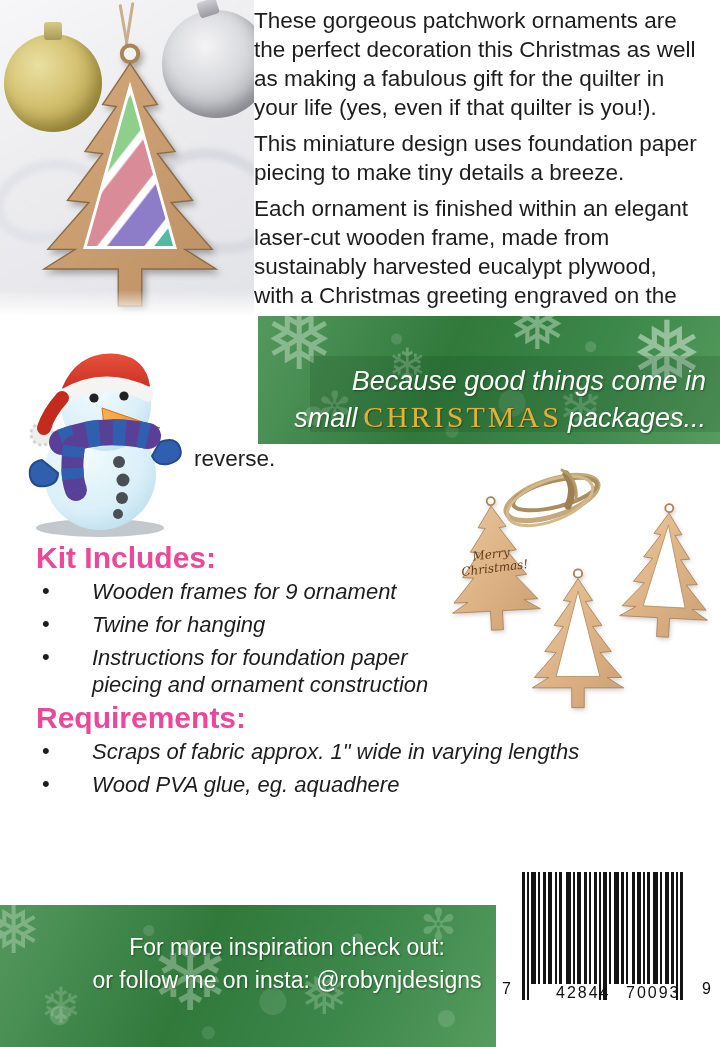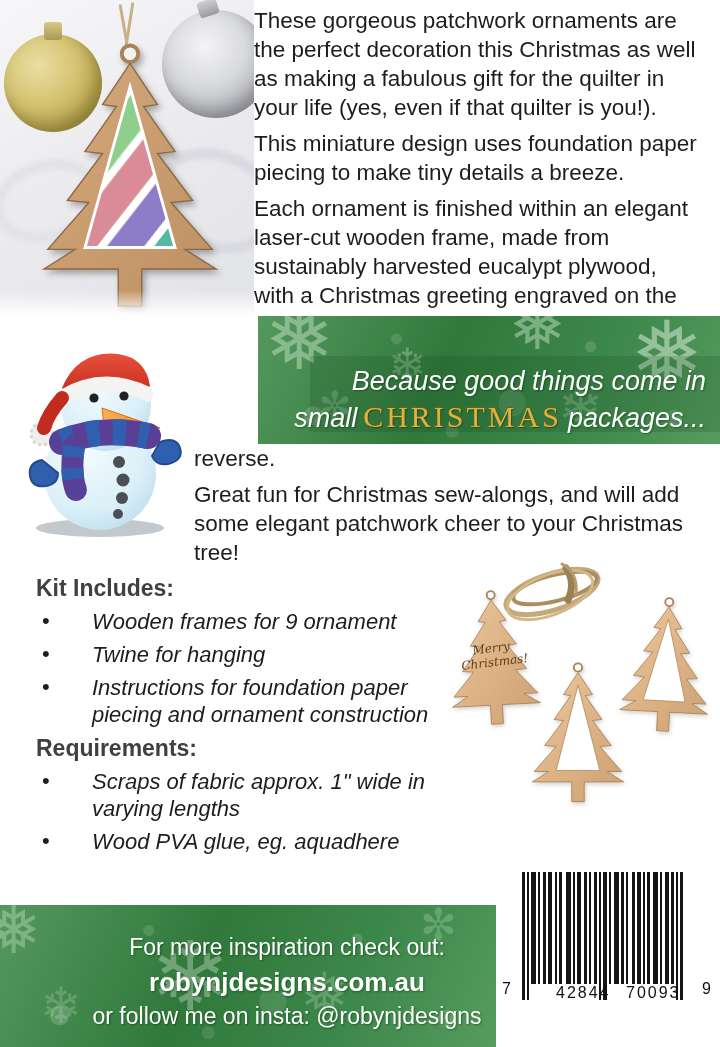--- a/index.html
+++ b/index.html
@@ -72,21 +72,21 @@
   .para-wrap .para{margin-left:0;margin-right:0;}
   
   .snowman-float{float:left;width:160px;height:198px;margin:26px 12px 4px -14px;}
   
   .frames-photo{float:right;width:272px;height:238px;margin:-4px 4px 0 6px;position:relative;}
   .frame-tree{position:absolute;filter:drop-shadow(1px 2px 2px rgba(80,60,30,.25));}
   .ft-engraved{left:0;top:18px;}
   .ft-right{left:172px;top:20px;}
   .ft-bottom{left:82px;top:90px;}
   .twine-svg{position:absolute;left:48px;top:-16px;}
-  h2.sec-heading{clear:left;font-size:23px;line-height:28px;margin:6px 18px 6px 36px;color:#404040;}
+  h2.sec-heading{clear:left;font-size:30px;line-height:28px;margin:6px 18px 6px 36px;color:#ec4899;}
   ul.bullets{list-style:none;margin:0 18px 2px 36px;padding:0;}
   ul.bullets li{
     position:relative;padding-left:56px;font-style:italic;font-size:22px;line-height:27px;
     margin-bottom:6px;white-space:pre-line;
   }
   ul.bullets li::before{content:"•";position:absolute;left:6px;top:-1px;font-style:normal;}
   
   .banner-bottom{position:absolute;left:0;top:905px;width:496px;height:142px;
     padding:8px;box-sizing:border-box;}
   .banner-bottom .s1{left:-14px;top:-8px;font-size:66px;opacity:.8;}
@@ -216,21 +216,20 @@
         <path d="M52,104 q-4,28 2,44" stroke="#2f5fae" stroke-width="22" fill="none" stroke-dasharray="11 11"></path>
         <g fill="#4a4f55">
           <circle cx="97" cy="120" r="6"></circle>
             <circle cx="101" cy="138" r="6.5"></circle>
           <circle cx="100" cy="156" r="6"></circle>
             <circle cx="96" cy="172" r="5"></circle>
         </g>
       </svg>
     </div>
     <p class="para">Each ornament is finished within an elegant laser-cut wooden frame, made from sustainably harvested eucalypt plywood, with a Christmas greeting engraved on the reverse.</p>
-    <p class="para">Great fun for Christmas sew-alongs, and will add some elegant patchwork cheer to your Christmas tree!</p>
   </div>
 
   <div class="frames-photo">
     <svg class="twine-svg" width="130" height="72" viewBox="0 0 130 72">
       <g fill="none" stroke-linecap="round">
         <ellipse cx="60" cy="38" rx="48" ry="18" stroke="#c4a97c" stroke-width="5" transform="rotate(-18 60 38)"></ellipse>
         <ellipse cx="63" cy="34" rx="43" ry="13" stroke="#ab8d5f" stroke-width="4" transform="rotate(-14 63 34)"></ellipse>
         <ellipse cx="58" cy="41" rx="45" ry="20" stroke="#d3b88a" stroke-width="3" transform="rotate(-21 58 41)"></ellipse>
         <path d="M74,14 q10,14 2,32" stroke="#9c7f52" stroke-width="7"></path>
         <path d="M70,10 q16,8 14,30" stroke="#b79a6a" stroke-width="3"></path>
@@ -275,21 +274,20 @@
   </ul>
 
   <div class="banner banner-bottom">
     <span class="sf s1"></span>
     <span class="sf alt s2"></span>
     <span class="sf s3"></span>
     <span class="sf star s4"></span>
     <span class="sf alt s5"></span>
     <div class="banner-bottom-text">
       <div class="bb-line">For more inspiration check out:</div>
-      <div class="bb-site">robynjdesigns.com.au</div>
       <div class="bb-line">or follow me on insta: @robynjdesigns</div>
     </div>
   </div>
 
   <div class="barcode-panel">
     <div class="bars" id="barcode-bars">
         <div class="bar tall" style="width: 3px; margin-right: 2px;"></div>
         <div class="bar tall" style="width: 2px; margin-right: 2px;"></div>
         <div class="bar" style="width: 5px; margin-right: 2px;"></div>
         <div class="bar" style="width: 2px; margin-right: 3px;"></div>

